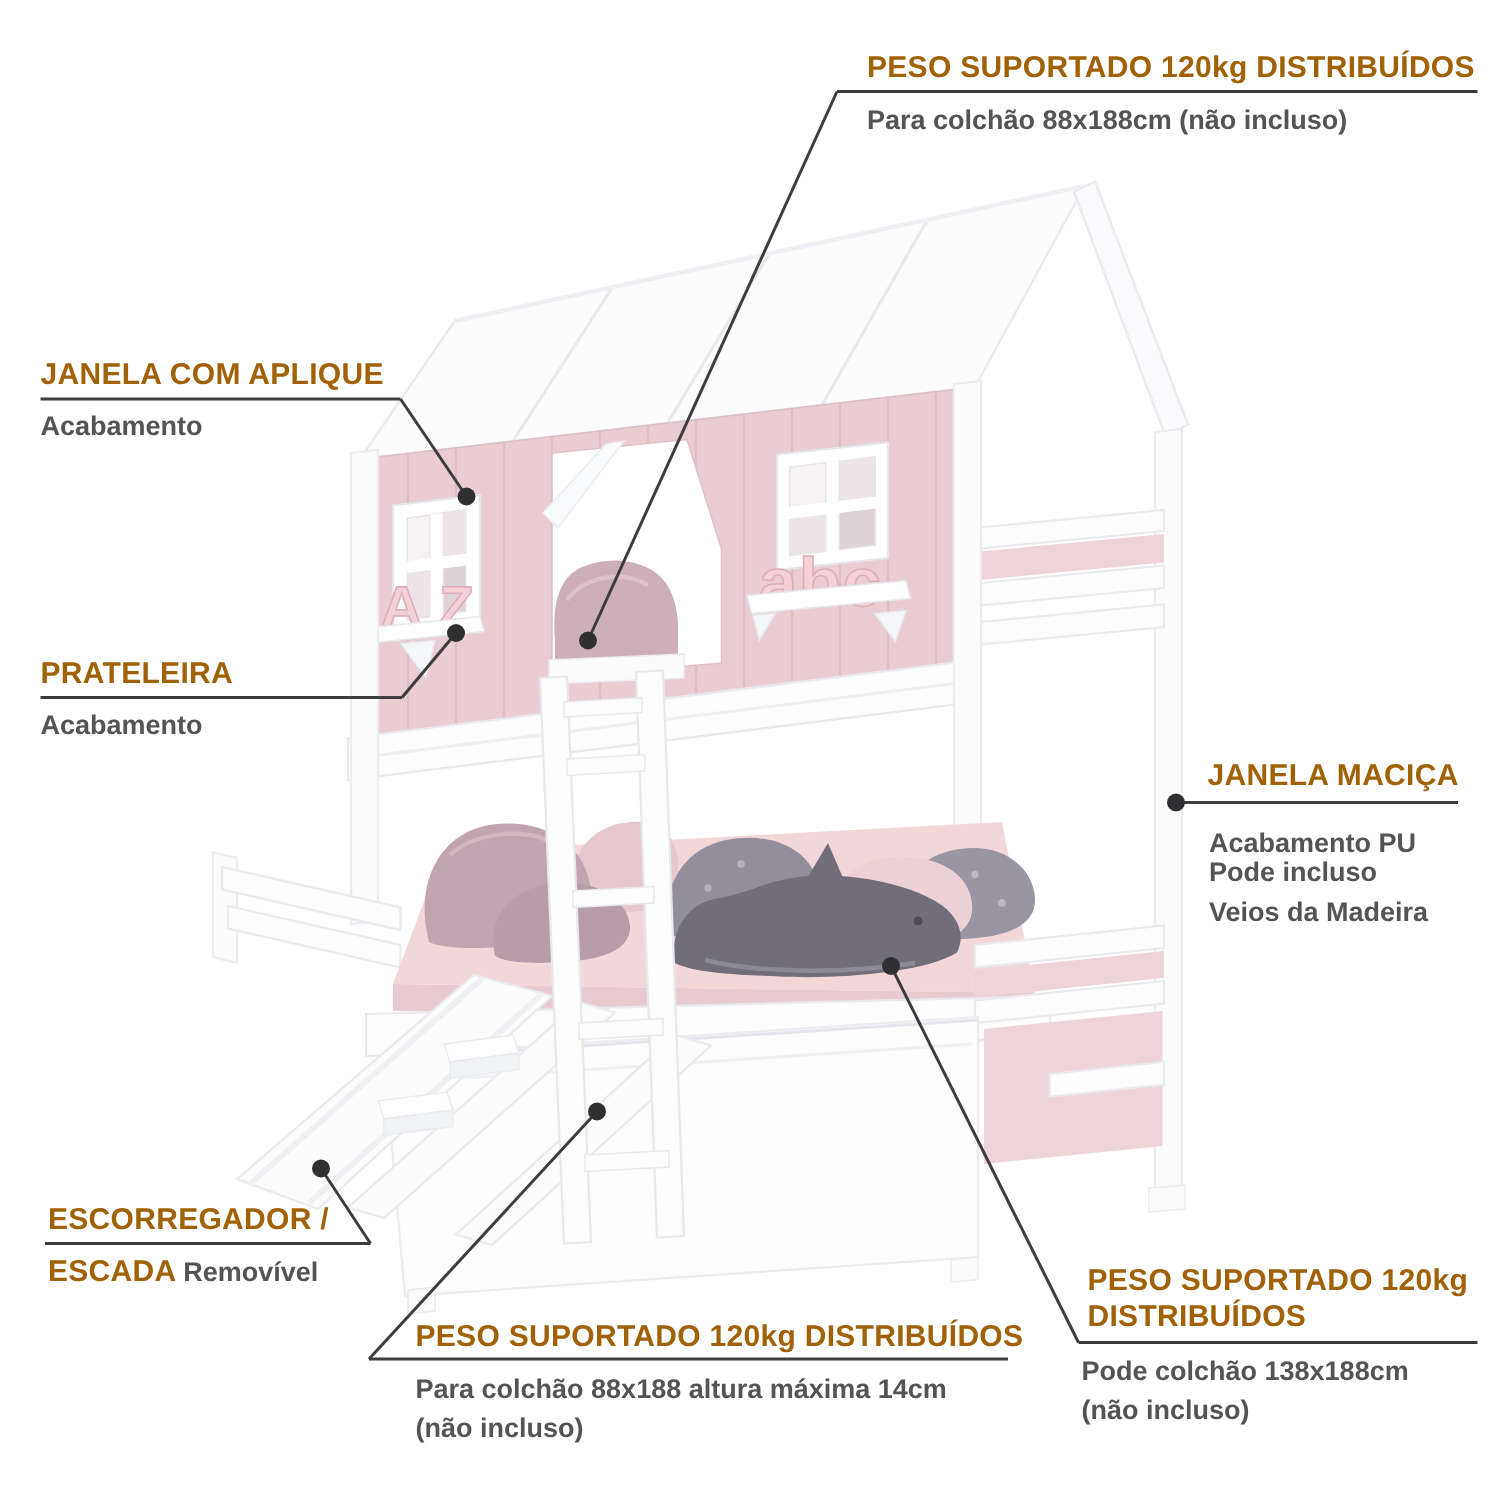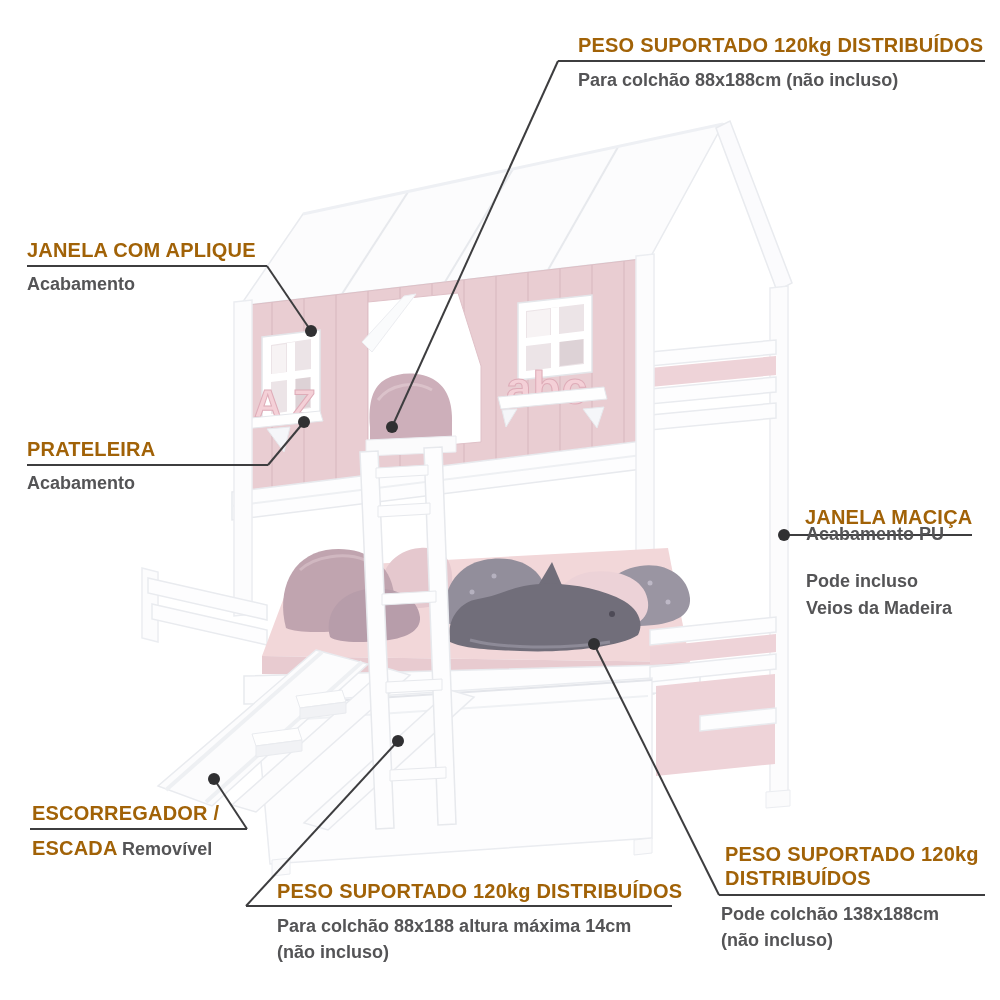--- a/index.html
+++ b/index.html
@@ -224,21 +224,21 @@
     <div class="pos s" style="left:27px;top:274px">Acabamento</div>
   </div>
 
   <div class="callout">
     <div class="pos t" style="left:27px;top:438px">PRATELEIRA</div>
     <div class="pos s" style="left:27px;top:473px">Acabamento</div>
   </div>
 
   <div class="callout">
     <div class="pos t" style="left:805px;top:506px">JANELA MACIÇA</div>
-    <div class="pos s" style="left:806px;top:524px">Acabamento PU</div>
+    <div class="pos s" style="left:806px;top:552px">Acabamento PU</div>
     <div class="pos s" style="left:806px;top:571px">Pode incluso</div>
     <div class="pos s" style="left:806px;top:598px">Veios da Madeira</div>
   </div>
 
   <div class="callout">
     <div class="pos t" style="left:32px;top:802px">ESCORREGADOR /</div>
     <div class="pos" style="left:32px;top:837px">
       <span class="t">ESCADA</span>
       <span class="s">Removível</span>
     </div>

